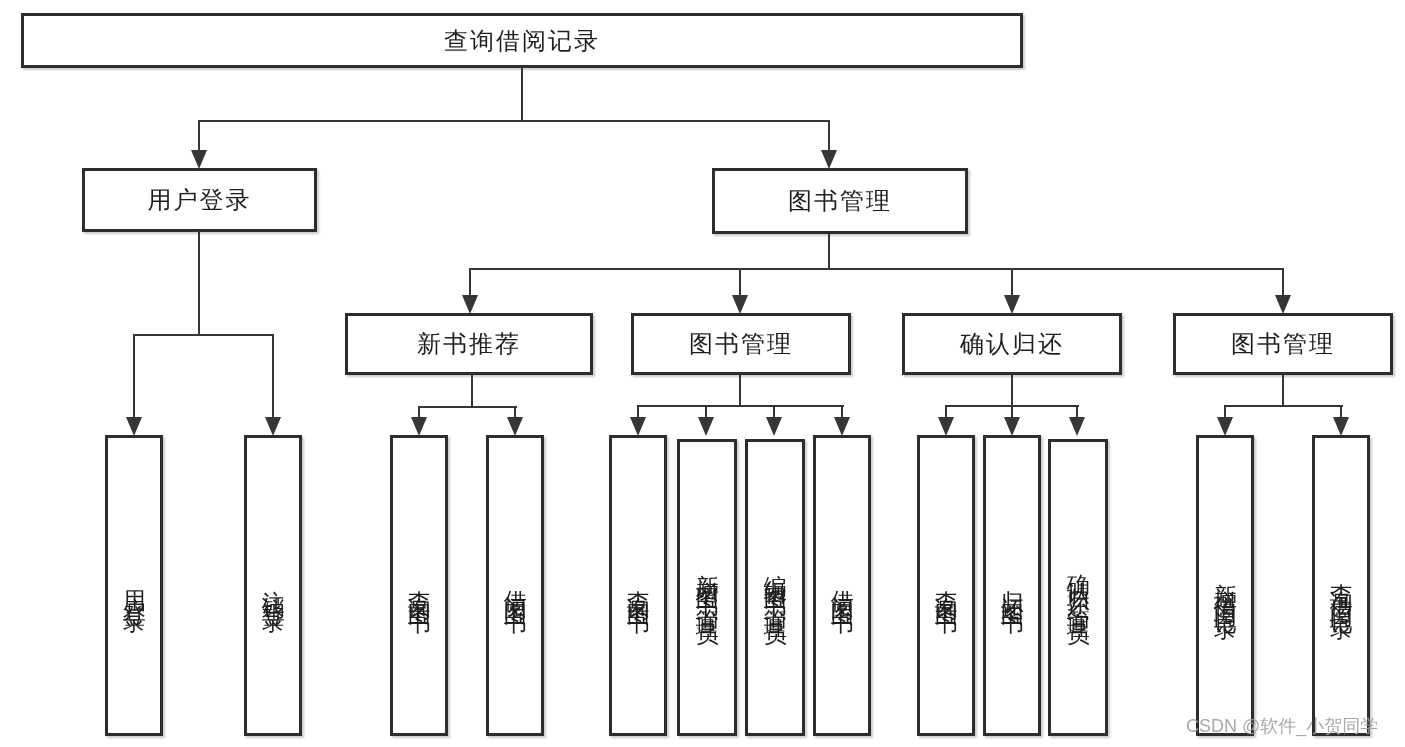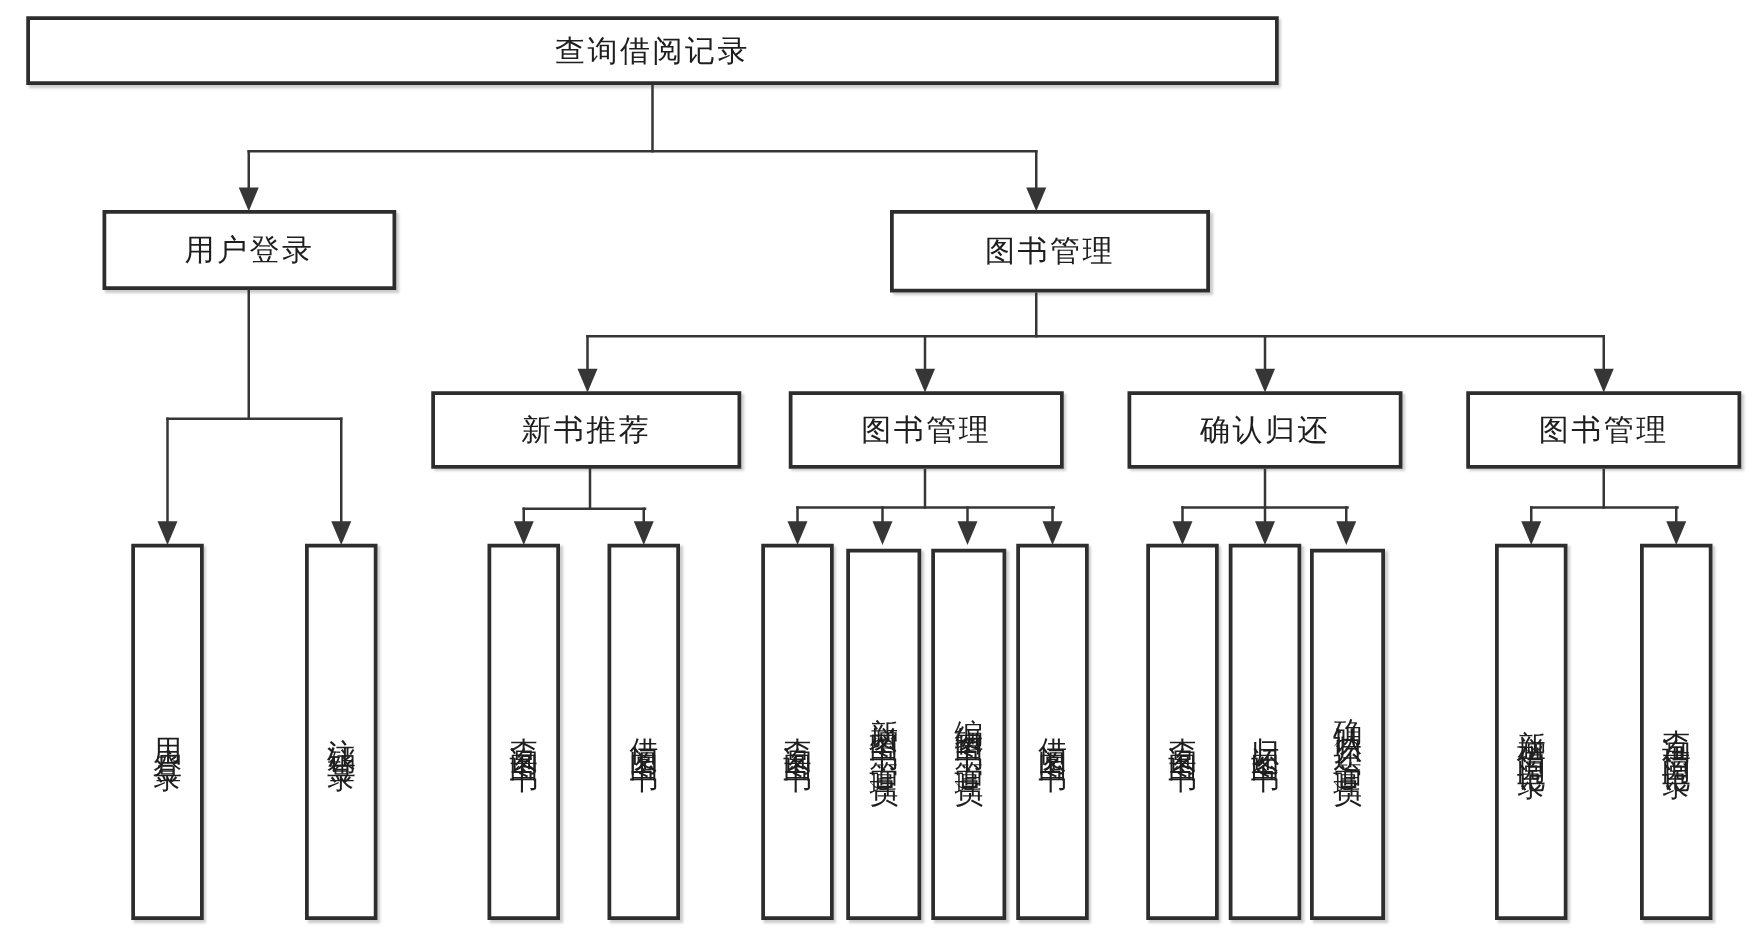--- a/index.html
+++ b/index.html
@@ -169,14 +169,15 @@
   <div class="vline" style="left:1076px;top:405px;height:14px"></div>
   <div class="arrow" style="left:1069px;top:417px"></div>
 
   <div class="vline" style="left:1282px;top:375px;height:32px"></div>
   <div class="hline" style="left:1224px;top:405px;width:119px"></div>
   <div class="vline" style="left:1224px;top:405px;height:14px"></div>
   <div class="arrow" style="left:1217px;top:417px"></div>
   <div class="vline" style="left:1340px;top:405px;height:14px"></div>
   <div class="arrow" style="left:1333px;top:417px"></div>
 
+  <div class="watermark">CSDN @软件_小贺同学</div>
 
 </div>
 
 </body></html>

